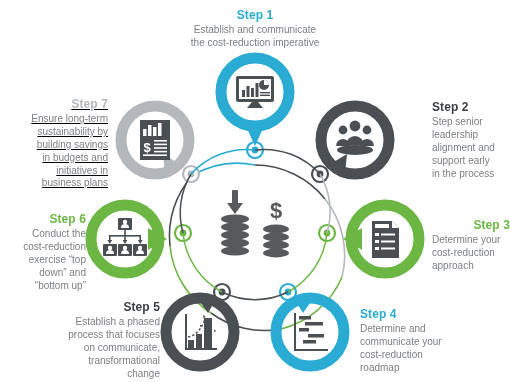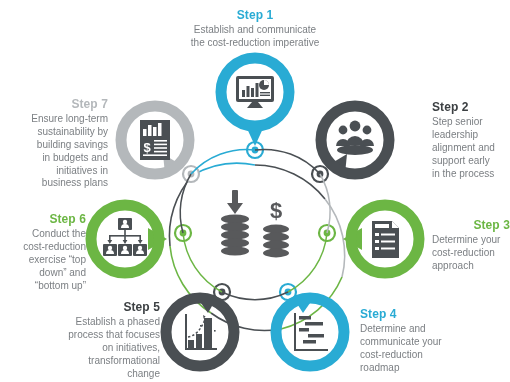--- a/index.html
+++ b/index.html
@@ -272,35 +272,35 @@
     <span class="step-body">Determine and</span>
     <span class="step-body">communicate your</span>
     <span class="step-body">cost-reduction</span>
     <span class="step-body">roadmap</span>
   </div>
 
   <div class="txt al-r" style="left:42px; top:300px; width:118px;">
     <span class="step-title t-dark">Step 5</span>
     <span class="step-body">Establish a phased</span>
     <span class="step-body">process that focuses</span>
-    <span class="step-body">on initiatives,</span>
+    <span class="step-body">on communicate,</span>
     <span class="step-body">transformational</span>
     <span class="step-body">change</span>
   </div>
 
   <div class="txt al-r" style="left:2px; top:212px; width:84px;">
     <span class="step-title t-green">Step 6</span>
     <span class="step-body">Conduct the</span>
     <span class="step-body">cost-reduction</span>
     <span class="step-body">exercise “top</span>
     <span class="step-body">down” and</span>
     <span class="step-body">“bottom up”</span>
   </div>
 
-  <div class="txt al-r" style="left:8px; top:97px; width:100px;">
+  <div class="txt al-r" style="left:8px; top:97px; width:100px;text-decoration:underline;">
     <span class="step-title t-gray">Step 7</span>
     <span class="step-body">Ensure long-term</span>
     <span class="step-body">sustainability by</span>
     <span class="step-body">building savings</span>
     <span class="step-body">in budgets and</span>
     <span class="step-body">initiatives in</span>
     <span class="step-body">business plans</span>
   </div>
 
 </div>

